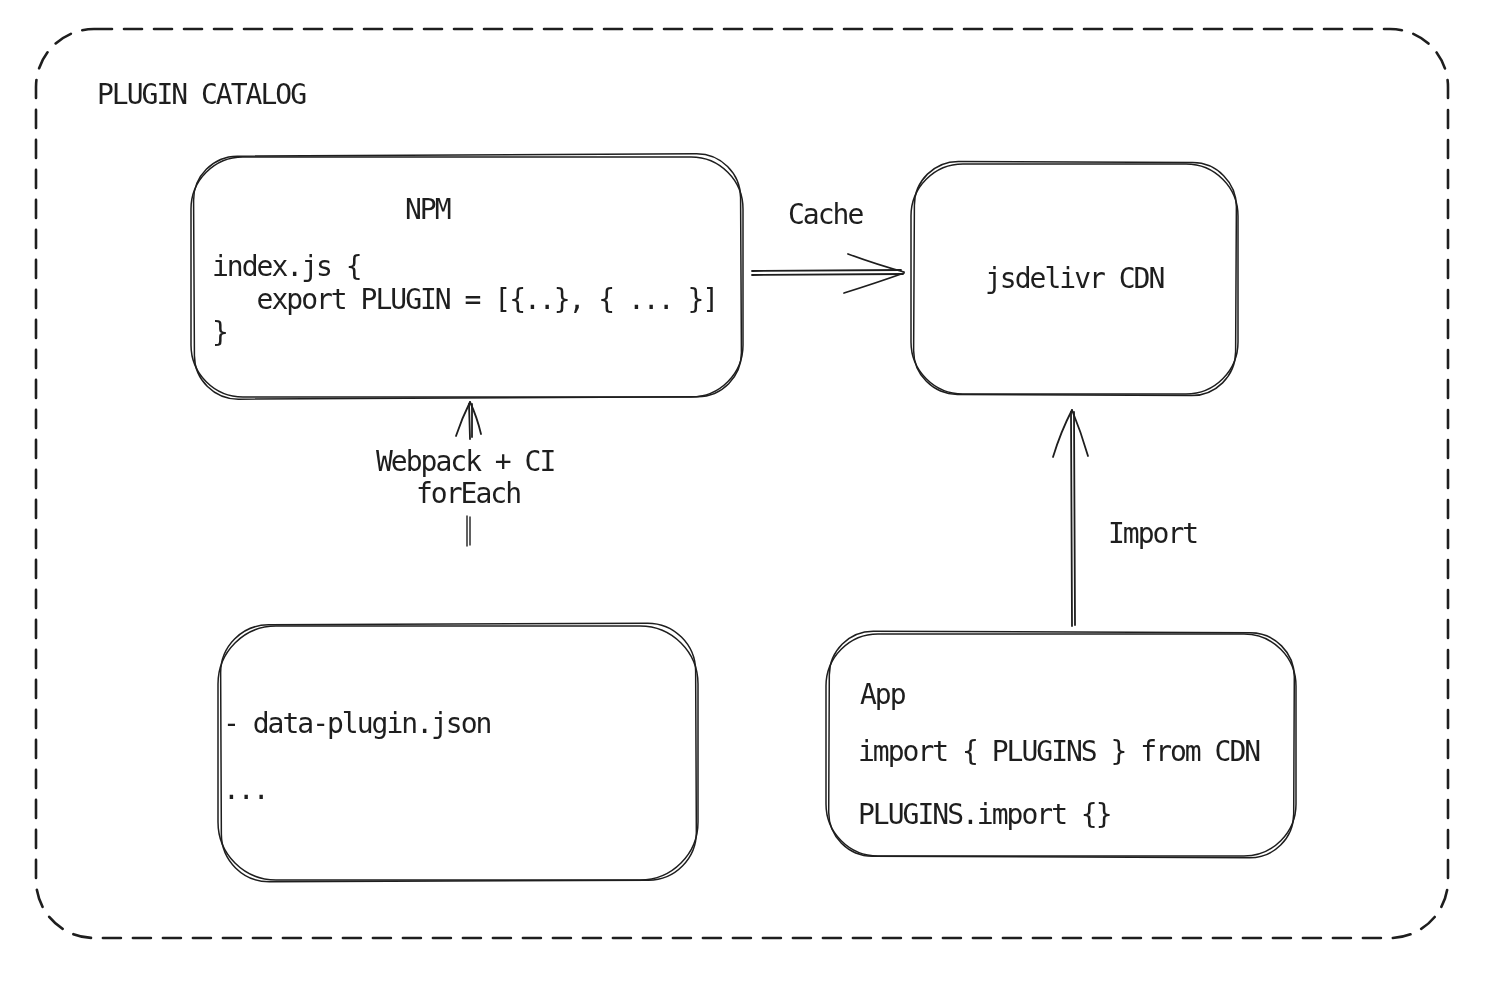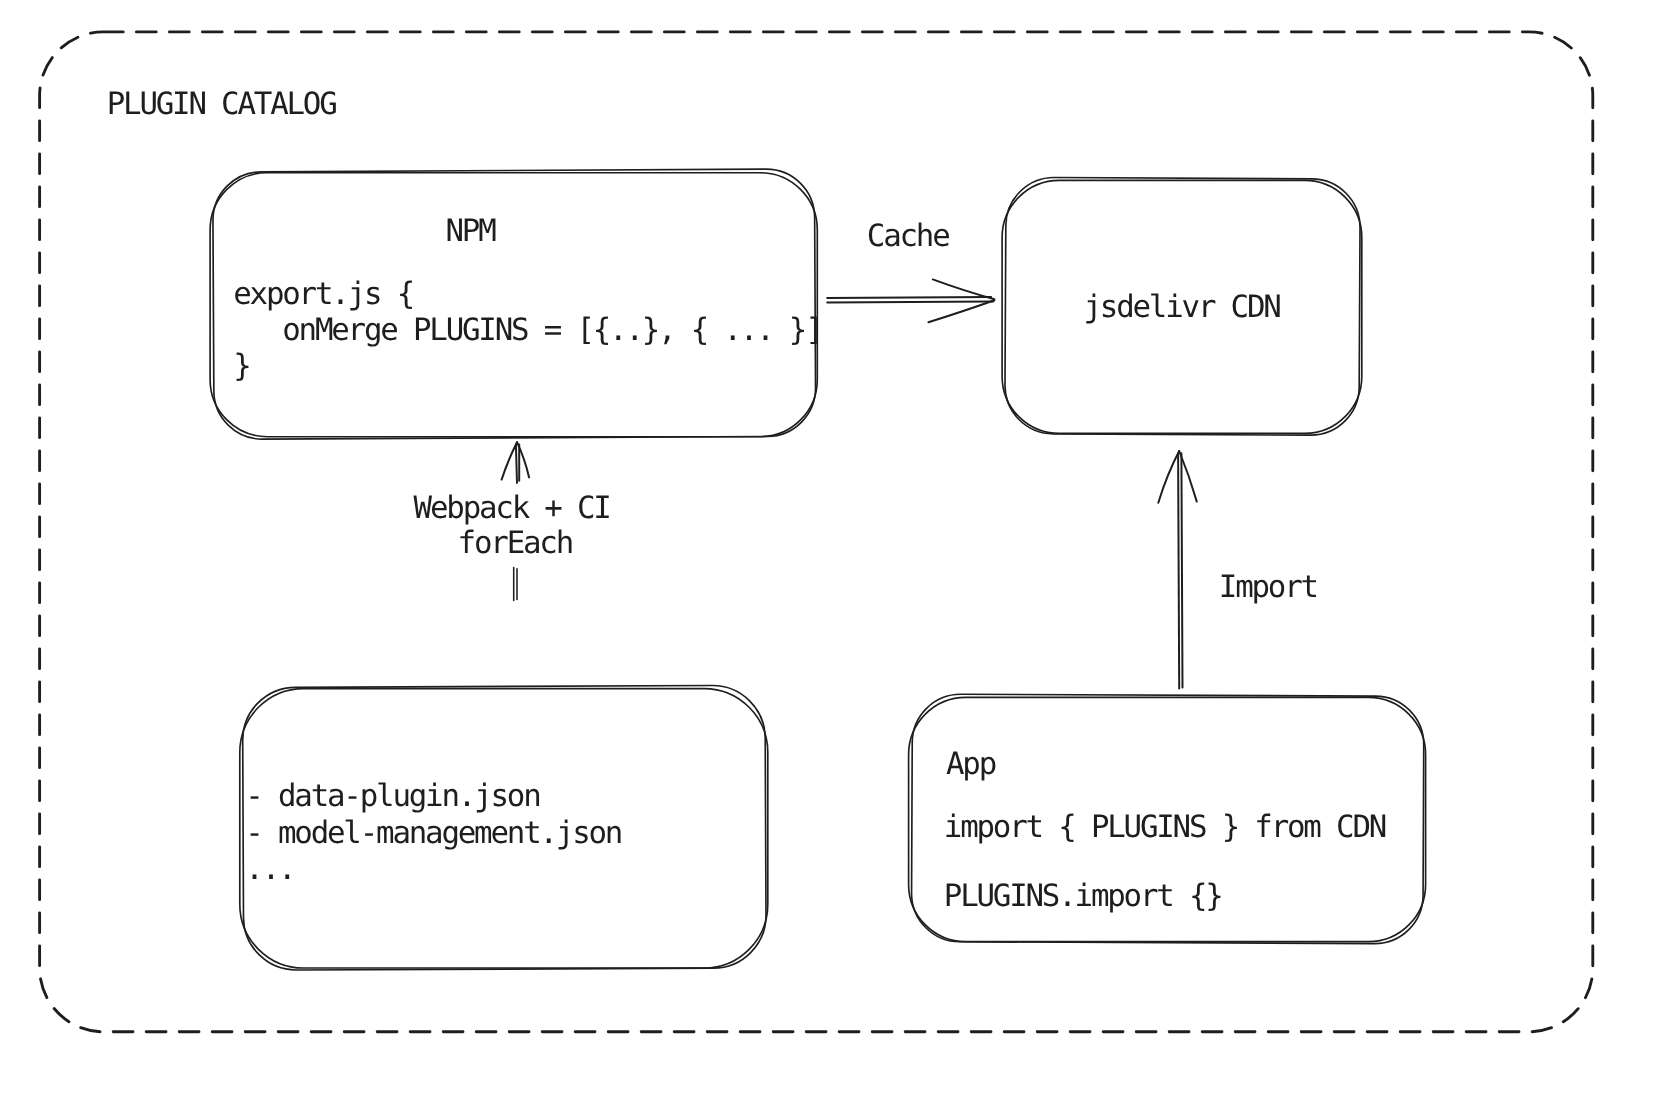--- a/index.html
+++ b/index.html
@@ -66,33 +66,32 @@
         <path d="M1074 412 L1075 625"></path>
         <path d="M1072 410 Q1061 431 1053 457"></path>
         <path d="M1072 410 Q1081 432 1088 456"></path>
       </g>
     </g>
   </svg>
 
   <div class="t" style="left:97px;  top:78px;">PLUGIN CATALOG</div>
 
   <div class="t" style="left:405px; top:193px;">NPM</div>
-  <div class="t" style="left:212px; top:250px;">export.js {</div>
-  <div class="t" style="left:212px; top:283px;">   onMerge PLUGINS = [{..}, { ... }]</div>
+  <div class="t" style="left:212px; top:250px;">index.js {</div>
+  <div class="t" style="left:212px; top:283px;">   export PLUGIN = [{..}, { ... }]</div>
   <div class="t" style="left:212px; top:316px;">}</div>
 
   <div class="t" style="left:788px; top:198px;">Cache</div>
 
   <div class="t" style="left:985px; top:262px;">jsdelivr CDN</div>
 
   <div class="t" style="left:376px; top:445px;">Webpack + CI</div>
   <div class="t" style="left:416px; top:477px;">forEach</div>
 
   <div class="t" style="left:223px; top:707px;">- data-plugin.json</div>
-  <div class="t" style="left:223px; top:740px;">- model-management.json</div>
   <div class="t" style="left:223px; top:773px;">...</div>
 
   <div class="t" style="left:860px; top:678px;">App</div>
   <div class="t" style="left:858px; top:735px;">import { PLUGINS } from CDN</div>
   <div class="t" style="left:858px; top:798px;">PLUGINS.import {}</div>
 
   <div class="t" style="left:1108px;top:517px;">Import</div>
 </div>
 
 </body></html>

